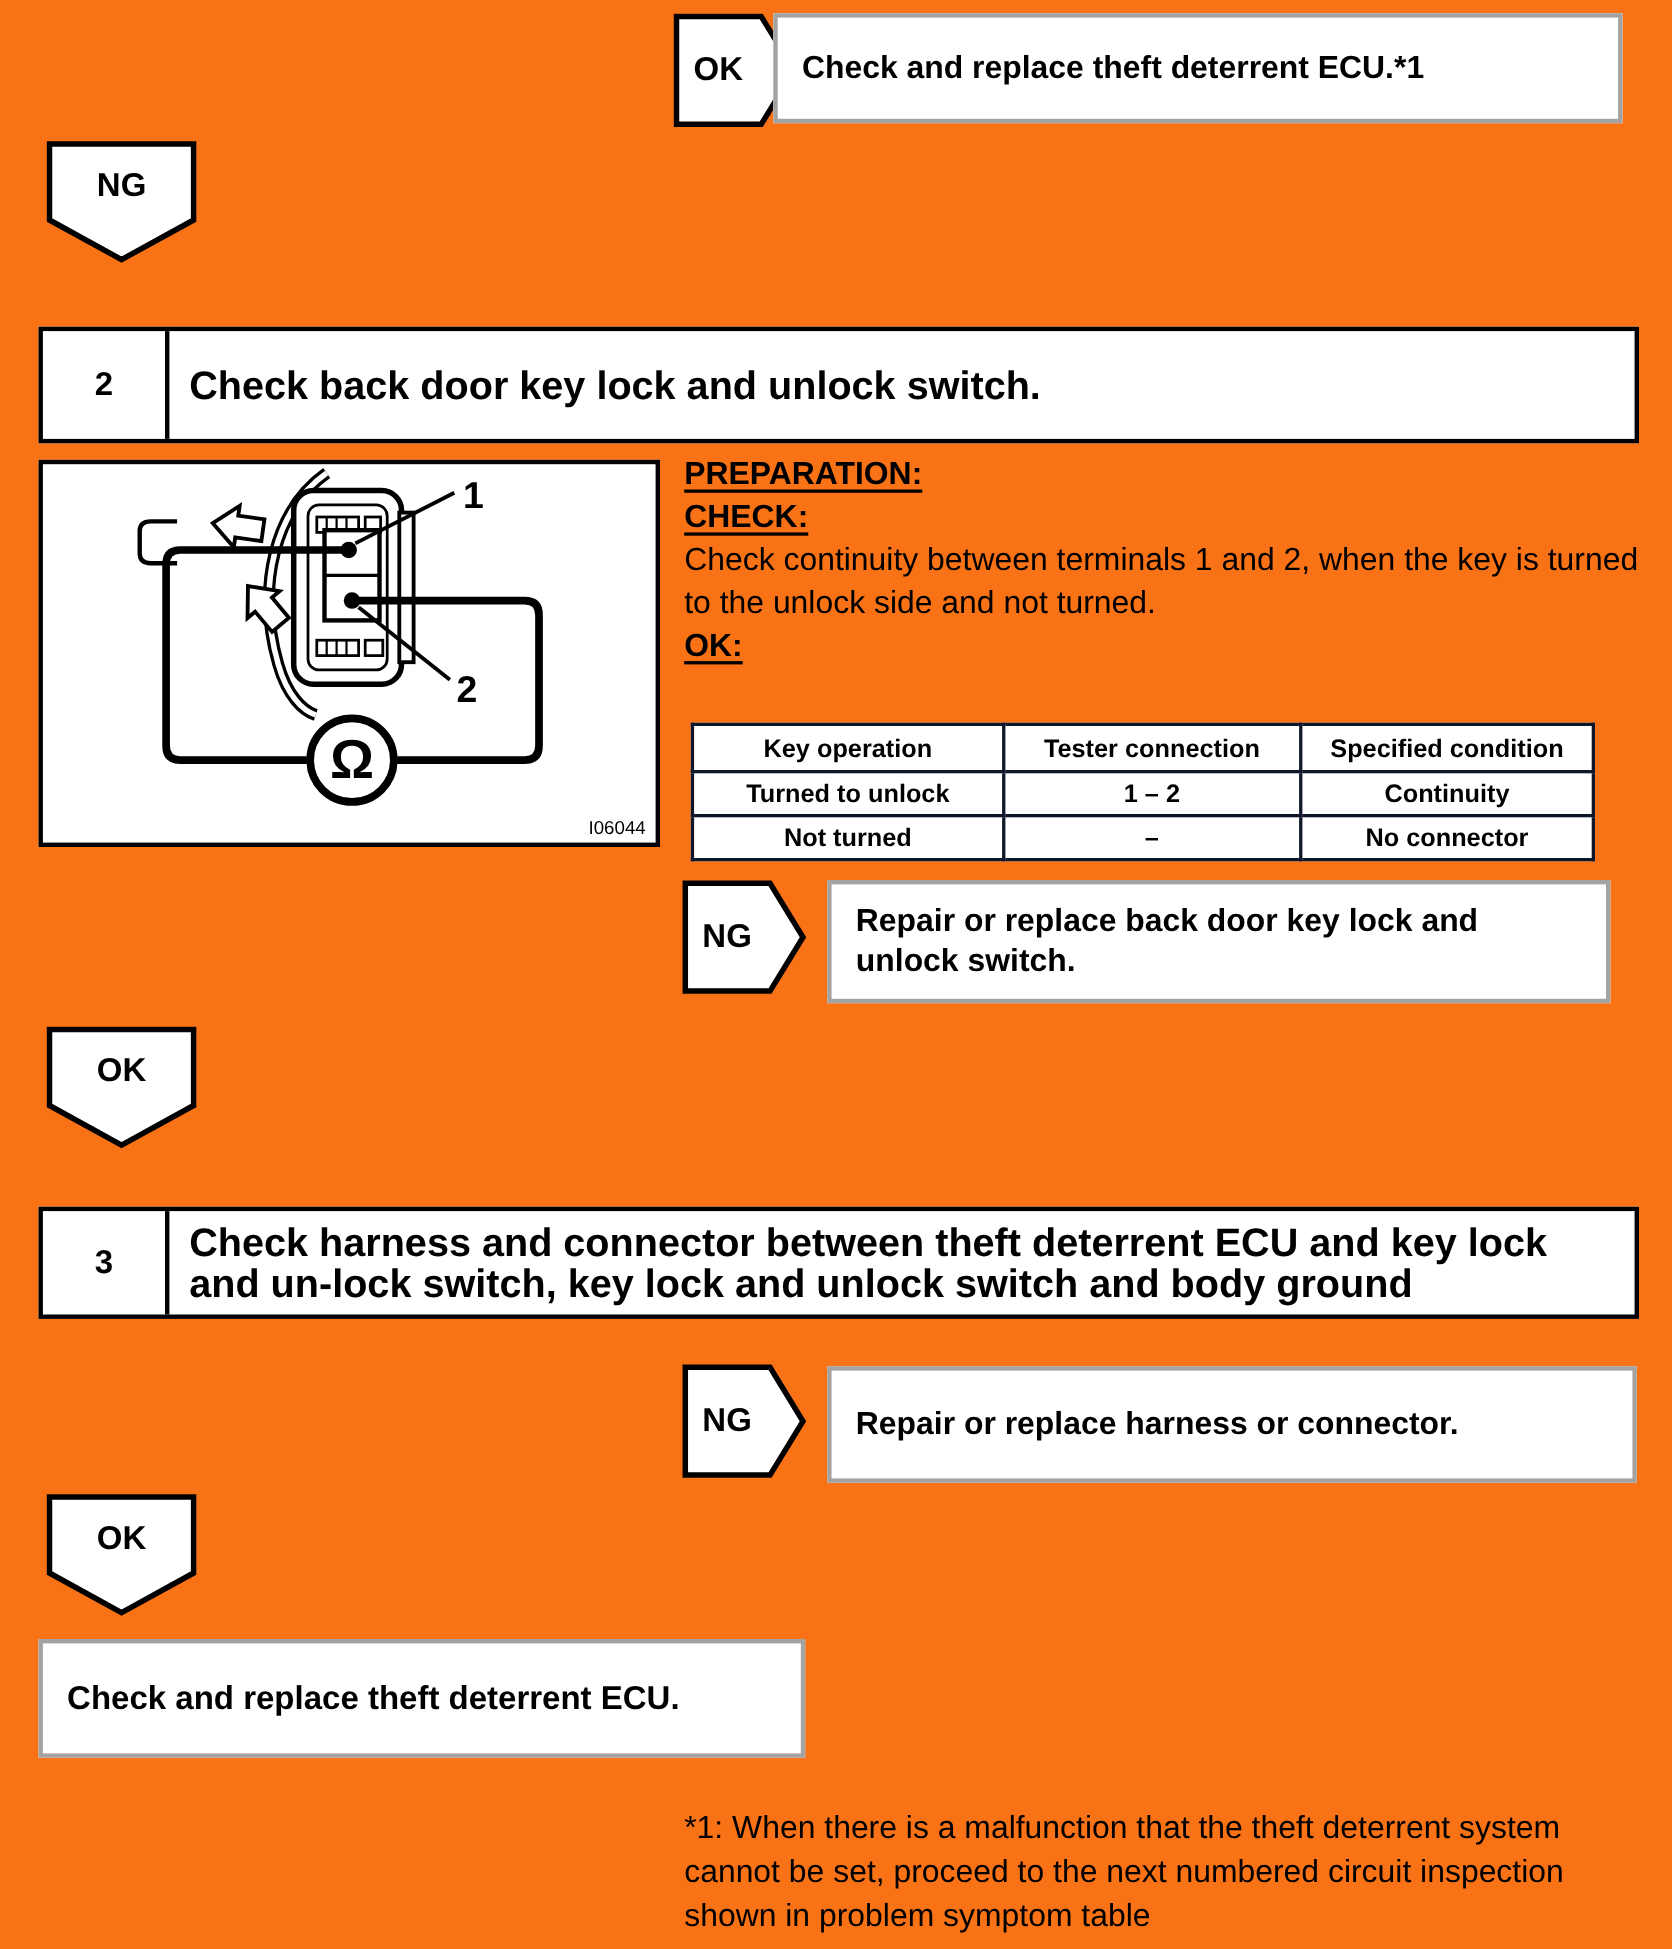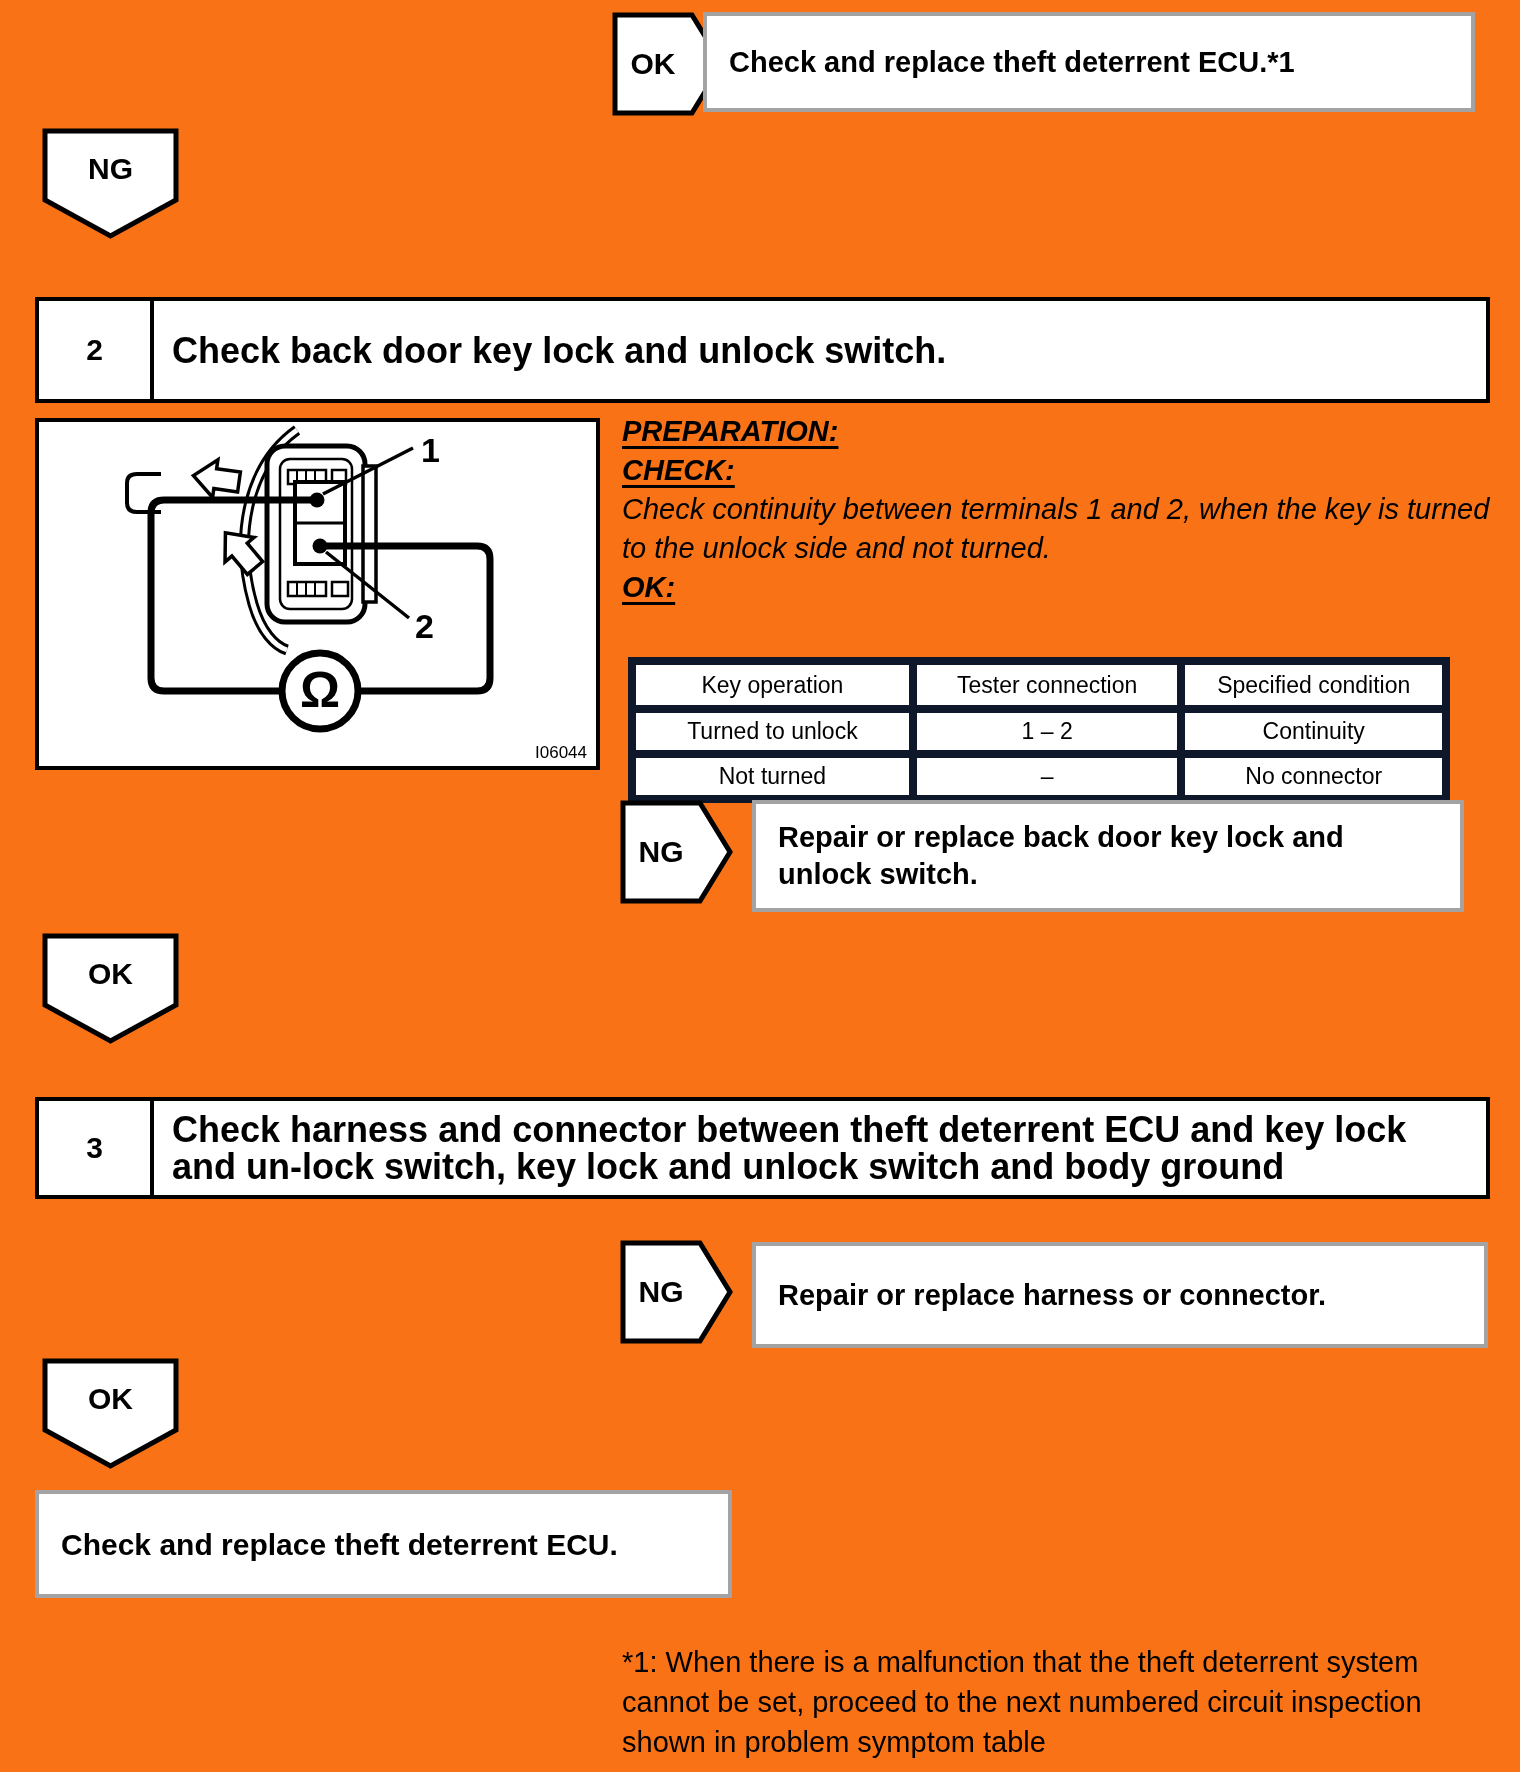--- a/index.html
+++ b/index.html
@@ -23,28 +23,28 @@
         padding:6px 22px;font-size:29px;font-weight:bold;line-height:37px;}
 
   
   .step{border:4px solid #000;background:#fff;display:flex;align-items:stretch;}
   .step .num{width:111px;border-right:4px solid #000;display:flex;
         align-items:center;justify-content:center;font-size:30px;font-weight:bold;}
   .step .ttl{flex:1;display:flex;align-items:center;padding:8px 18px;
         font-size:36px;font-weight:bold;line-height:37px;border-radius:20px;}
 
   
-  .col{font-size:29px;line-height:39px;font-style:italic;}
+  .col{font-size:29px;line-height:39px;}
   .col .hd{font-weight:bold;text-decoration:underline;text-underline-offset:5px;
         text-decoration-thickness:3px;}
 
   
   table.spec{border-collapse:collapse;width:822px;background:#fff;}
-  table.spec th,table.spec td{border:8px solid #0f172a;text-align:center;
-        font-size:23px;font-weight:normal;padding:0;}
+  table.spec th,table.spec td{border:3px solid #0f172a;text-align:center;
+        font-size:23px;font-weight:bold;padding:0;}
   table.spec th{height:40px;}
   table.spec td{height:37px;}
   .c1{width:34.5%;}.c2{width:33%;}.c3{width:32.5%;}
 
   .illo{border:4px solid #000;background:#fff;}
   .footnote{font-size:29px;line-height:40px;}
 </style>
 </head>
 <body>
 

